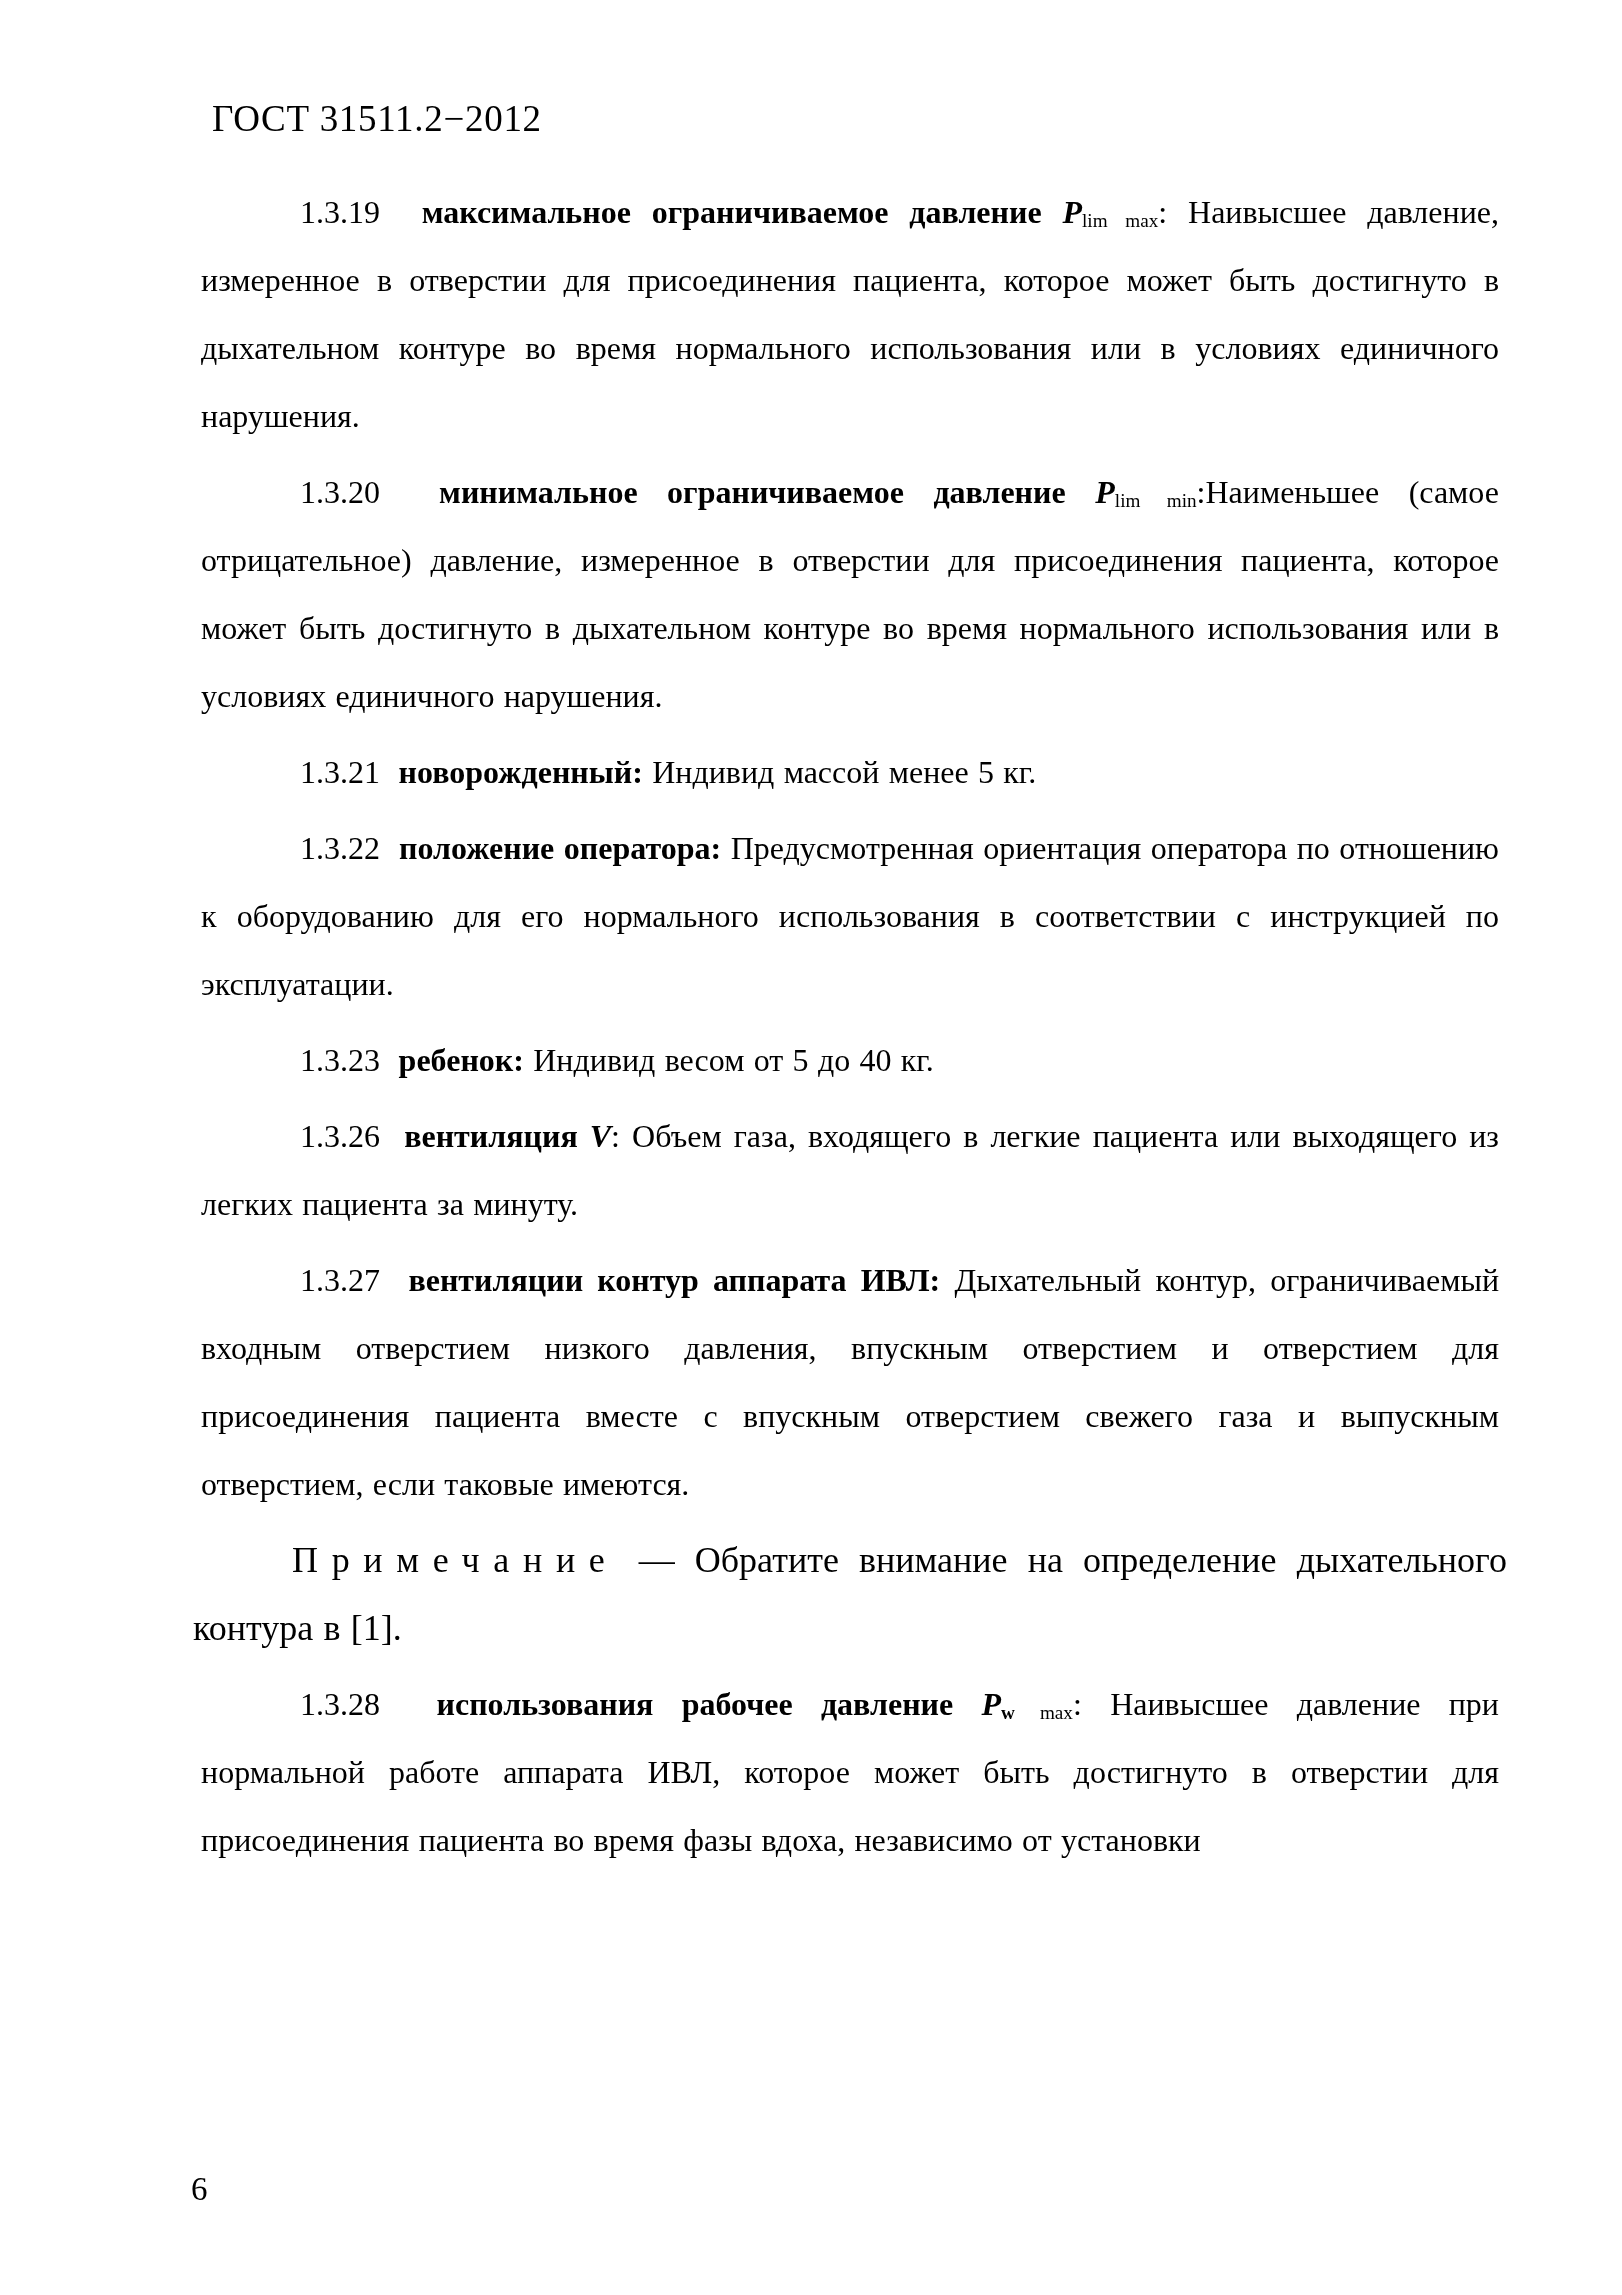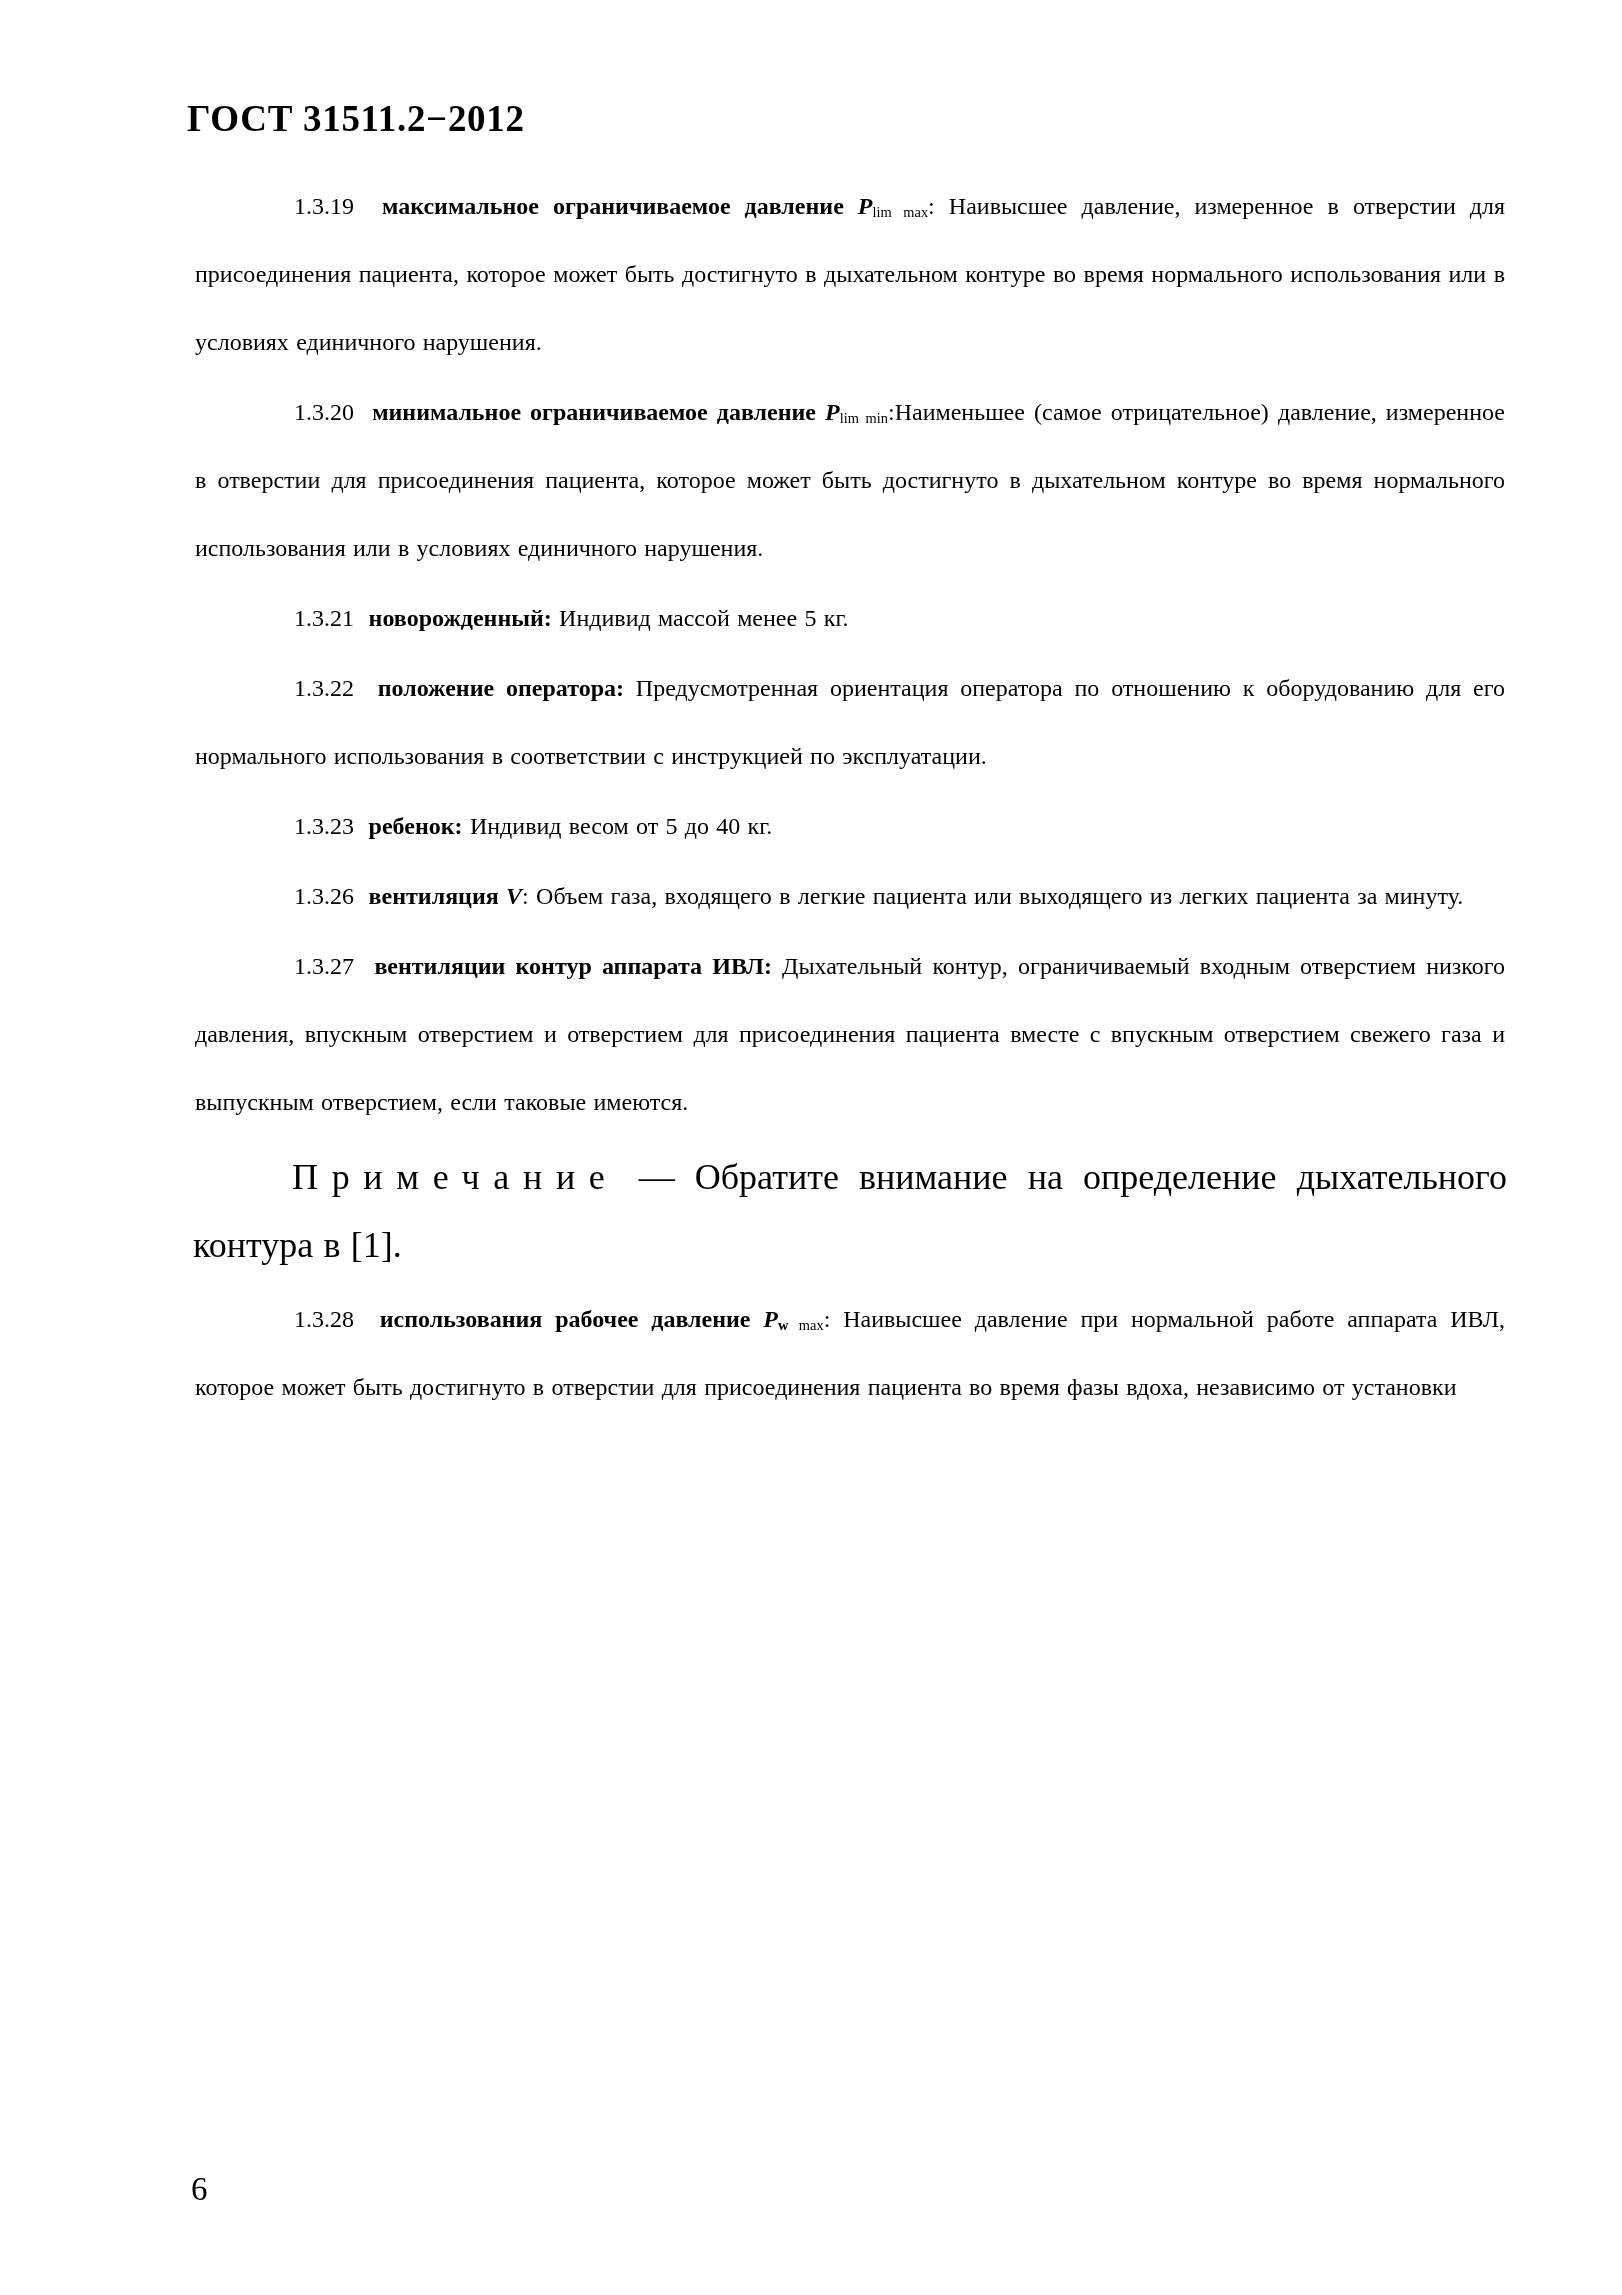--- a/index.html
+++ b/index.html
@@ -7,36 +7,36 @@
     position: relative;
     width: 1623px;
     height: 2295px;
     background: #ffffff;
     color: #000000;
     font-family: "Liberation Serif", "DejaVu Serif", serif;
     overflow: hidden;
   }
   .doc-header {
     position: absolute;
-    left: 187px;
+    left: 212px;
     top: 97px;
     font-size: 37px;
-    font-weight: bold;
+    font-weight: normal;
     letter-spacing: 0.7px;
     white-space: nowrap;
   }
   .doc-body {
     position: absolute;
     left: 193px;
     top: 170px;
     width: 1314px;
   }
   .para {
-    margin: 2px;
-    font-size: 24px;
+    margin: 8px;
+    font-size: 32px;
     line-height: 68px;
     text-align: justify;
     text-indent: 99px;
     word-spacing: 1.3px;
   }
   .para.note {
     font-size: 36px;
     margin: 6.5px 0;
   }
   .b  { font-weight: bold; }

